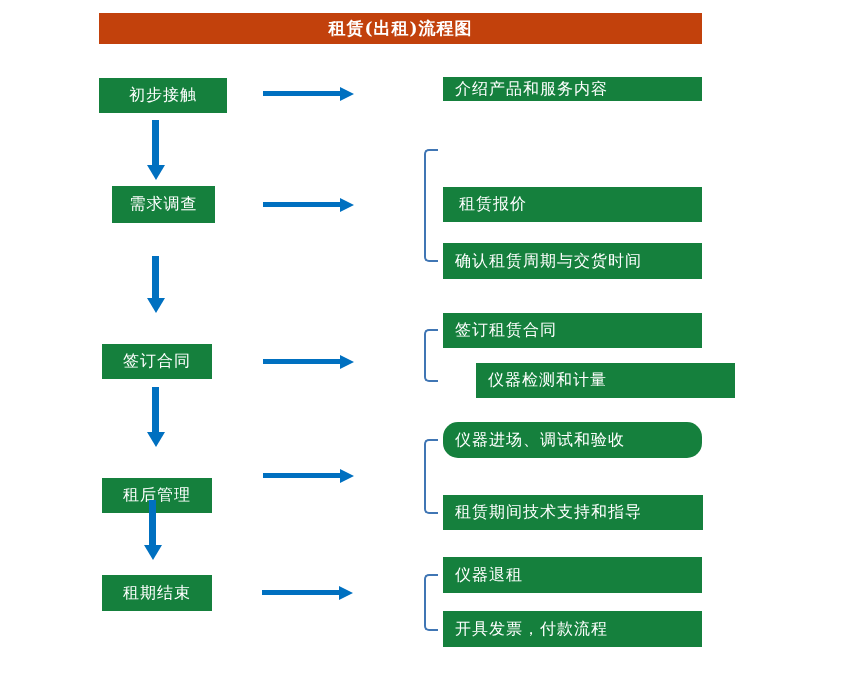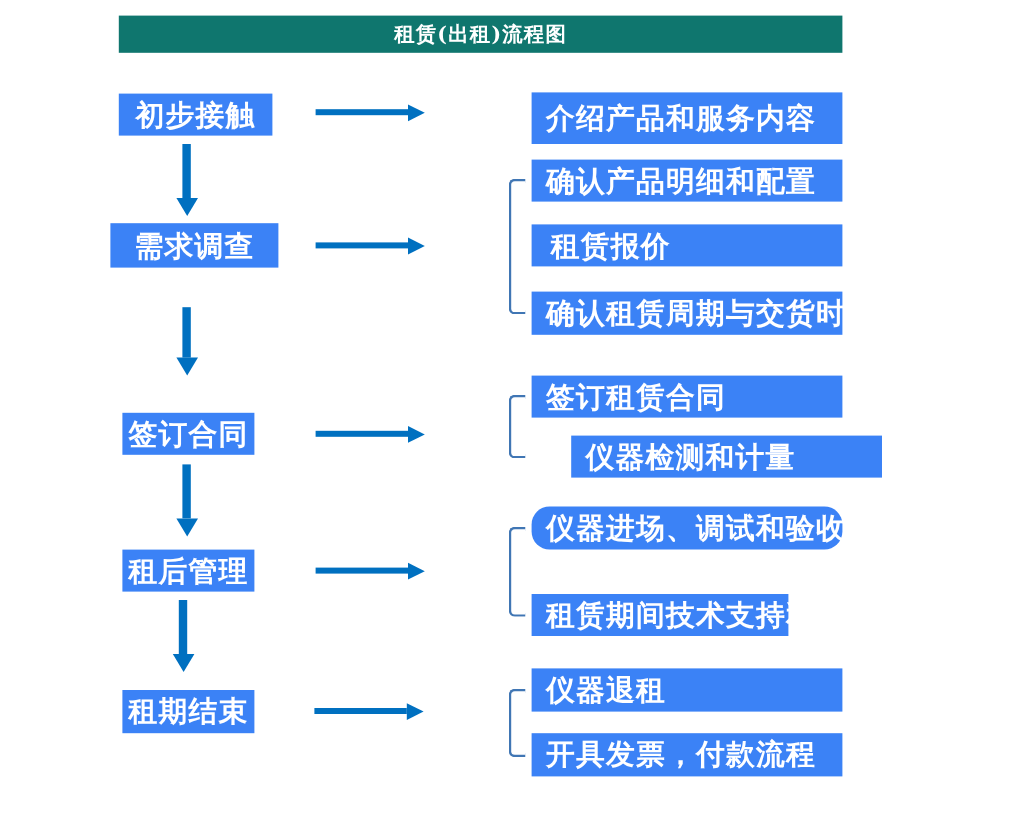--- a/index.html
+++ b/index.html
@@ -6,34 +6,34 @@
   .canvas {
     position: relative;
     width: 844px;
     height: 688px;
     background: #ffffff;
     overflow: hidden;
     font-family: "DejaVu Serif", "Liberation Serif", serif;
   }
   .box {
     position: absolute;
-    background: #3b82f6;
+    background: #15803d;
     color: #ffffff;
-    font-weight: bold;
-    font-size: 24px;
+    font-weight: normal;
+    font-size: 16px;
     display: flex;
     align-items: center;
     box-sizing: border-box;
     letter-spacing: 1px;
     white-space: nowrap;
   }
   .title-bar {
     position: absolute;
     left: 99px; top: 13px; width: 603px; height: 31px;
-    background: #0f766e;
+    background: #c2410c;
     color: #ffffff;
     font-weight: bold;
     font-size: 17px;
     display: flex;
     align-items: center;
     justify-content: center;
     letter-spacing: 1px;
   }
   .step { justify-content: center; }
   .detail { justify-content: flex-start; padding-left: 12px; }
@@ -79,49 +79,48 @@
   }
 </style>
 </head>
 <body>
 
 <div class="canvas">
 
   <div class="title-bar">租赁(出租)流程图</div>
 
   <div class="box step" style="left:99px;top:78px;width:128px;height:35px;">初步接触</div>
-  <div class="box step" style="left:92px;top:186px;width:140px;height:37px;">需求调查</div>
+  <div class="box step" style="left:112px;top:186px;width:103px;height:37px;">需求调查</div>
   <div class="box step" style="left:102px;top:344px;width:110px;height:35px;">签订合同</div>
-  <div class="box step" style="left:102px;top:458px;width:110px;height:35px;">租后管理</div>
+  <div class="box step" style="left:102px;top:478px;width:110px;height:35px;">租后管理</div>
   <div class="box step" style="left:102px;top:575px;width:110px;height:36px;">租期结束</div>
 
   <div class="v-arrow" style="left:152px;top:120px;height:45px;"></div>
   <div class="v-arrow" style="left:152px;top:256px;height:42px;"></div>
   <div class="v-arrow" style="left:152px;top:387px;height:45px;"></div>
   <div class="v-arrow" style="left:149px;top:500px;height:45px;"></div>
 
   <div class="h-arrow" style="left:263px;top:91px;width:77px;"></div>
   <div class="h-arrow" style="left:263px;top:202px;width:77px;"></div>
   <div class="h-arrow" style="left:263px;top:359px;width:77px;"></div>
   <div class="h-arrow" style="left:263px;top:473px;width:77px;"></div>
   <div class="h-arrow" style="left:262px;top:590px;width:77px;"></div>
 
   <div class="bracket" style="left:424px;top:149px;height:113px;"></div>
   <div class="bracket" style="left:424px;top:329px;height:53px;"></div>
   <div class="bracket" style="left:424px;top:439px;height:75px;"></div>
   <div class="bracket" style="left:424px;top:574px;height:57px;"></div>
 
-  <div class="box detail" style="left:443px;top:77px;width:259px;height:43px;">介绍产品和服务内容</div>
+  <div class="box detail" style="left:443px;top:77px;width:259px;height:24px;">介绍产品和服务内容</div>
 
-  <div class="box detail" style="left:443px;top:133px;width:259px;height:35px;">确认产品明细和配置</div>
   <div class="box detail" style="left:443px;top:187px;width:259px;height:35px;padding-left:16px;">租赁报价</div>
   <div class="box detail" style="left:443px;top:313px;width:259px;height:35px;">签订租赁合同</div>
 
   <div class="box detail" style="left:443px;top:243px;width:259px;height:36px;">确认租赁周期与交货时间</div>
   <div class="box detail" style="left:443px;top:363px;width:259px;height:35px;margin-left:33px;">仪器检测和计量</div>
 
   <div class="box detail" style="left:443px;top:422px;width:259px;height:36px;border-radius:15px;">仪器进场、调试和验收</div>
-  <div class="box detail" style="left:443px;top:495px;width:214px;height:35px;text-align:right;">租赁期间技术支持和指导</div>
+  <div class="box detail" style="left:443px;top:495px;width:260px;height:35px;text-align:right;">租赁期间技术支持和指导</div>
 
   <div class="box detail" style="left:443px;top:557px;width:259px;height:36px;">仪器退租</div>
   <div class="box detail" style="left:443px;top:611px;width:259px;height:36px;">开具发票，付款流程</div>
 
 </div>
 
 </body></html>

